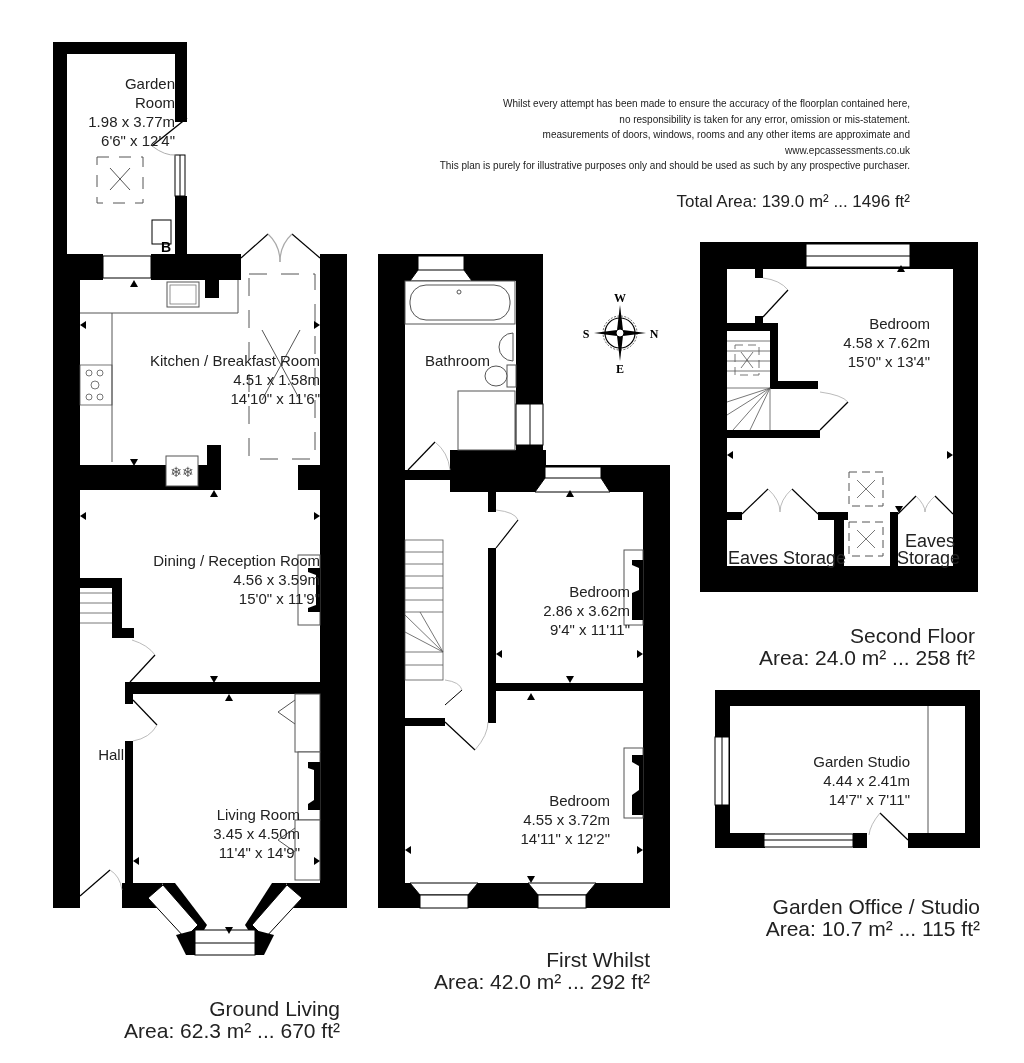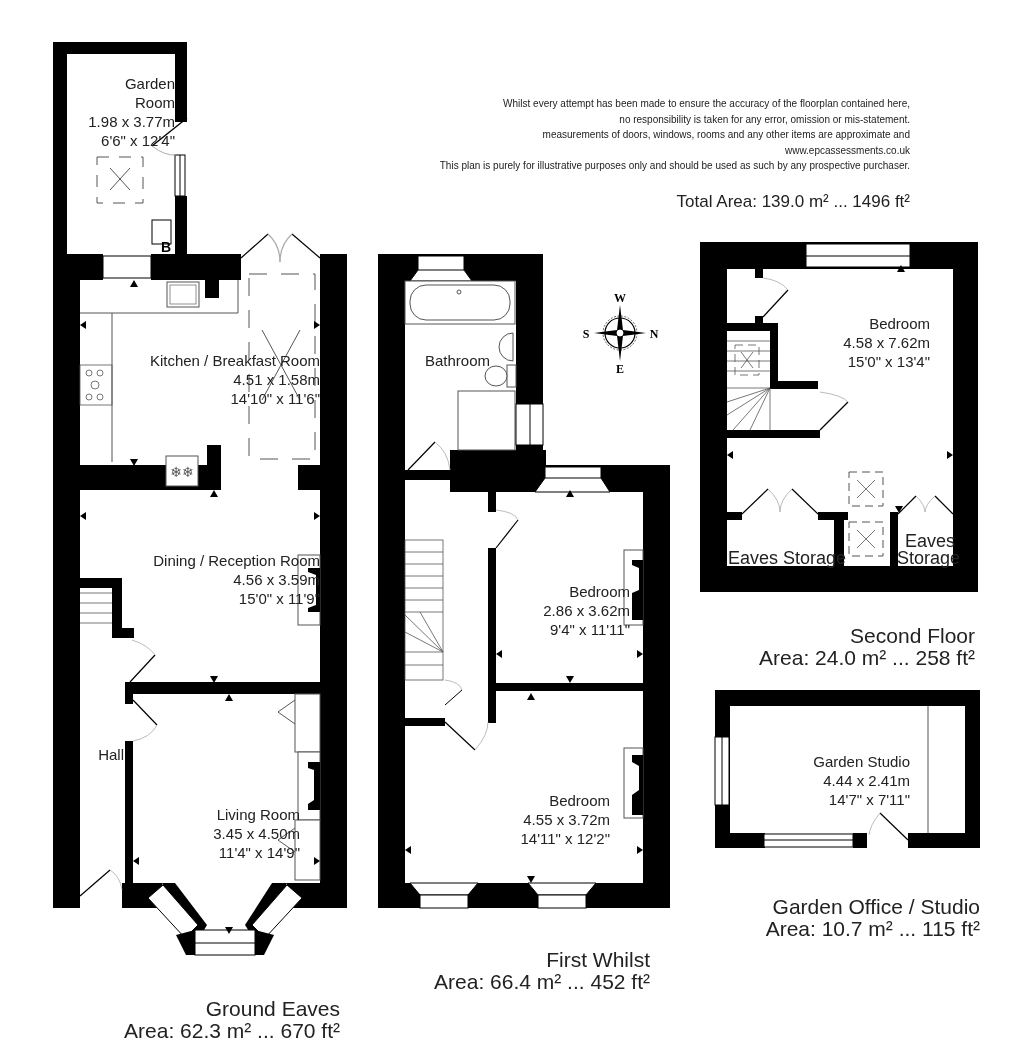--- a/index.html
+++ b/index.html
@@ -393,38 +393,38 @@
   <div>4.56 x 3.59m</div>
   <div>15'0" x 11'9"</div>
 </div>
 <div class="txt room" style="left:80px;top:730px;width:44px;">Hall</div>
 <div class="txt room" style="left:150px;top:790px;width:150px;">
   <div>Living Room</div>
   <div>3.45 x 4.50m</div>
   <div>11'4" x 14'9"</div>
 </div>
 <div class="txt floor-label" style="left:60px;top:983px;width:280px;">
-  <div>Ground Eaves</div>
+  <div>Ground Living</div>
   <div>Area: 62.3 m² ... 670 ft²</div>
 </div>
 
 <div class="txt room" style="left:400px;top:336px;width:90px;">Bathroom</div>
 <div class="txt room" style="left:500px;top:567px;width:130px;">
   <div>Bedroom</div>
   <div>2.86 x 3.62m</div>
   <div>9'4" x 11'11"</div>
 </div>
 <div class="txt room" style="left:460px;top:776px;width:150px;">
   <div>Bedroom</div>
   <div>4.55 x 3.72m</div>
   <div>14'11" x 12'2"</div>
 </div>
 <div class="txt floor-label" style="left:400px;top:934px;width:250px;">
   <div>First Whilst</div>
-  <div>Area: 66.4 m² ... 452 ft²</div>
+  <div>Area: 42.0 m² ... 292 ft²</div>
 </div>
 
 <div class="txt room" style="left:790px;top:299px;width:140px;">
   <div>Bedroom</div>
   <div>4.58 x 7.62m</div>
   <div>15'0" x 13'4"</div>
 </div>
 <div class="txt small" style="left:728px;top:535px;width:106px;">Eaves Storage</div>
 <div class="txt small" style="left:897px;top:518px;width:58px;">
   <div>Eaves</div>

